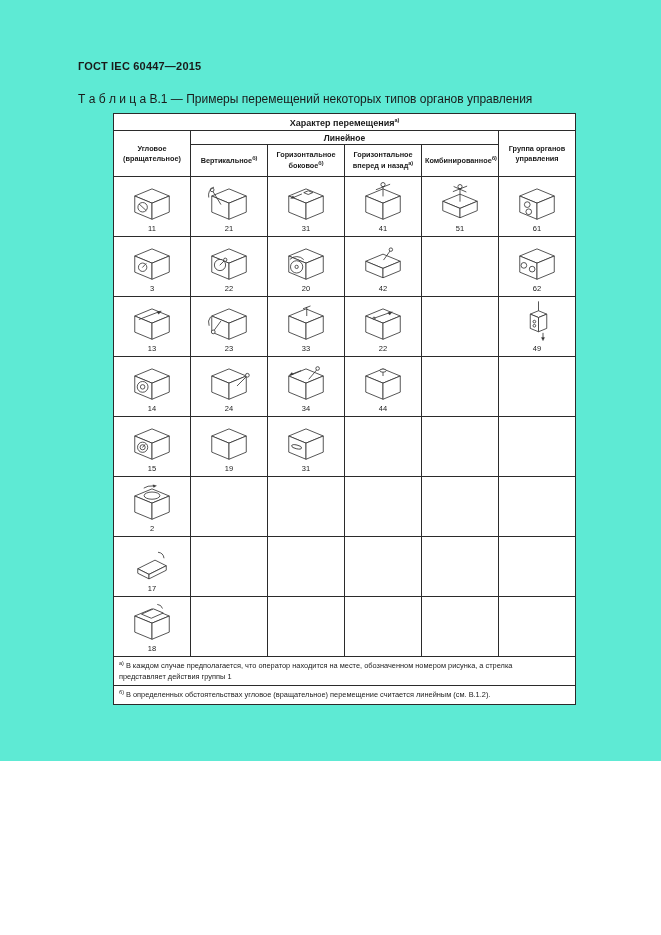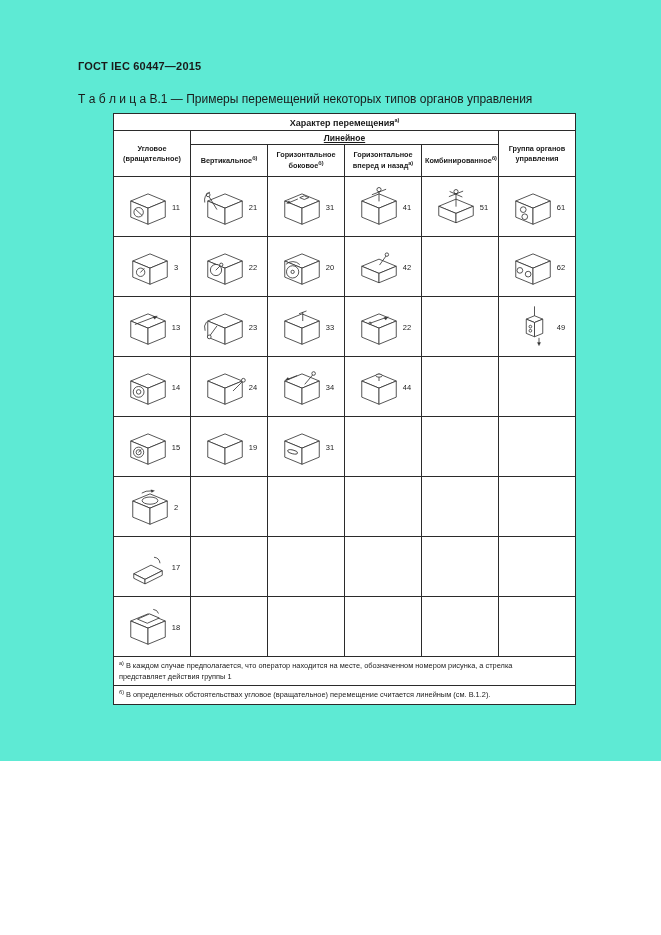--- a/index.html
+++ b/index.html
@@ -9,26 +9,26 @@
     font-family:"Liberation Sans", sans-serif; color:#1a1a1a; overflow:hidden;
   }
   .doc-header { position:absolute; left:78px; top:60px; font-size:11px; font-weight:bold; letter-spacing:.2px; }
   .caption    { position:absolute; left:78px; top:92px; font-size:12px; }
   .page-number{ position:absolute; left:78px; top:841px; font-size:11px; }
 
   table.b1 { position:absolute; left:113px; top:113px; width:462px; border-collapse:collapse; table-layout:fixed; background:#fff; }
   .b1 th, .b1 td { border:1px solid #2b2b2b; }
   .b1 thead th { text-align:center; vertical-align:middle; font-weight:bold; }
   .h-title  { font-size:9px;  height:17px; }
-  .h-linear { font-size:8.5px; height:14px;text-decoration:underline; }
+  .h-linear { font-size:8.5px; height:14px; }
   .h-col    { font-size:7.3px; line-height:1.3; padding:2px 3px; height:32px; }
   sup { font-size:5.5px; vertical-align:super; }
 
   .b1 tbody td { height:60px; text-align:center; vertical-align:middle; padding:0; }
-  .figwrap { display:flex; flex-direction:row; align-items:center; justify-content:center; }
+  .figwrap { display:flex; flex-direction:column; align-items:center; justify-content:center; }
   .fignum  { font-size:7.5px; margin-top:1px; }
 
   .fig path, .fig circle, .fig ellipse { fill:#ffffff; stroke:#333; stroke-width:1.1; stroke-linejoin:round; }
   .fig line { stroke:#333; stroke-width:1.1; stroke-linecap:round; fill:none; }
   .fig .nf  { fill:none; }
   .fig .ah  { fill:#333; stroke:#333; stroke-width:.4; }
 
   .b1 tfoot .fn { font-size:7.4px; line-height:1.4; padding:3px 24px 3px 5px; text-align:left; vertical-align:top; }
   .b1 tfoot .fn sup { margin-right:2px; }
 </style>

